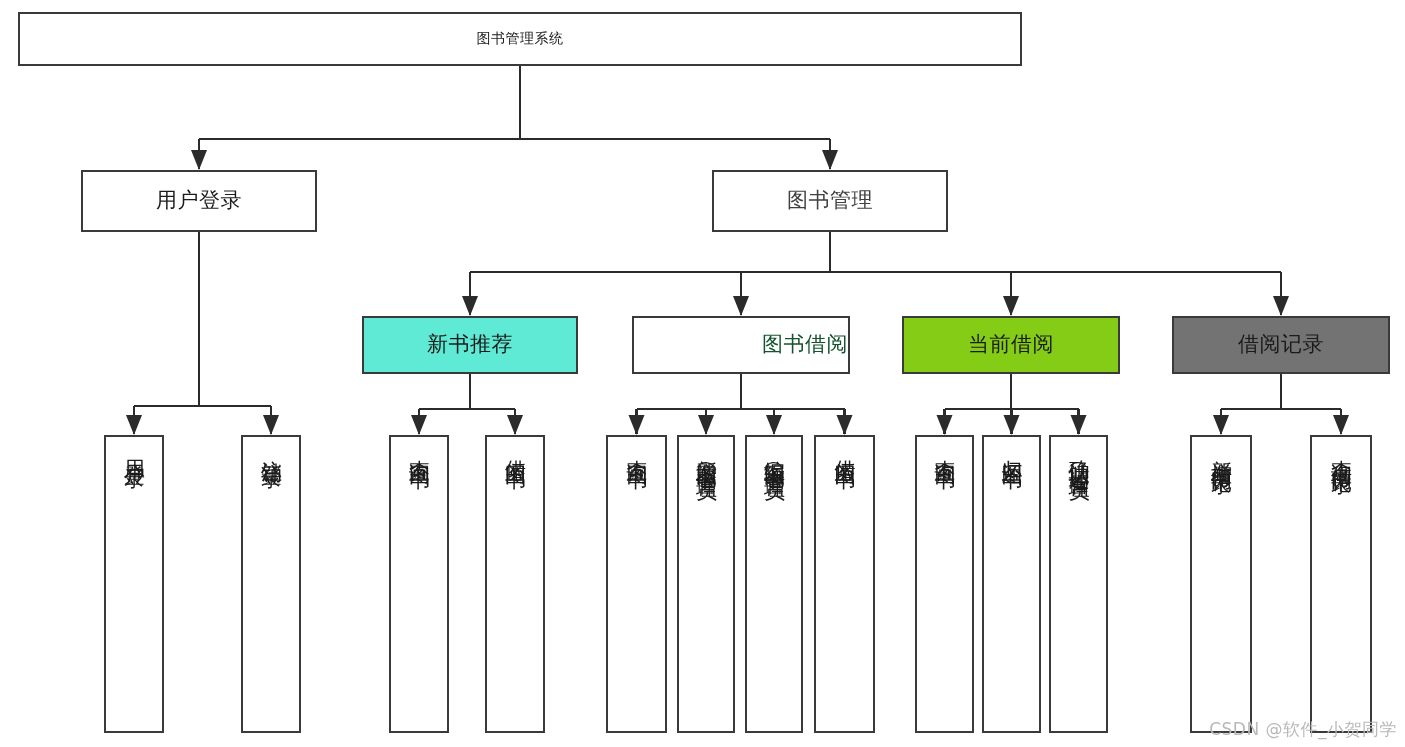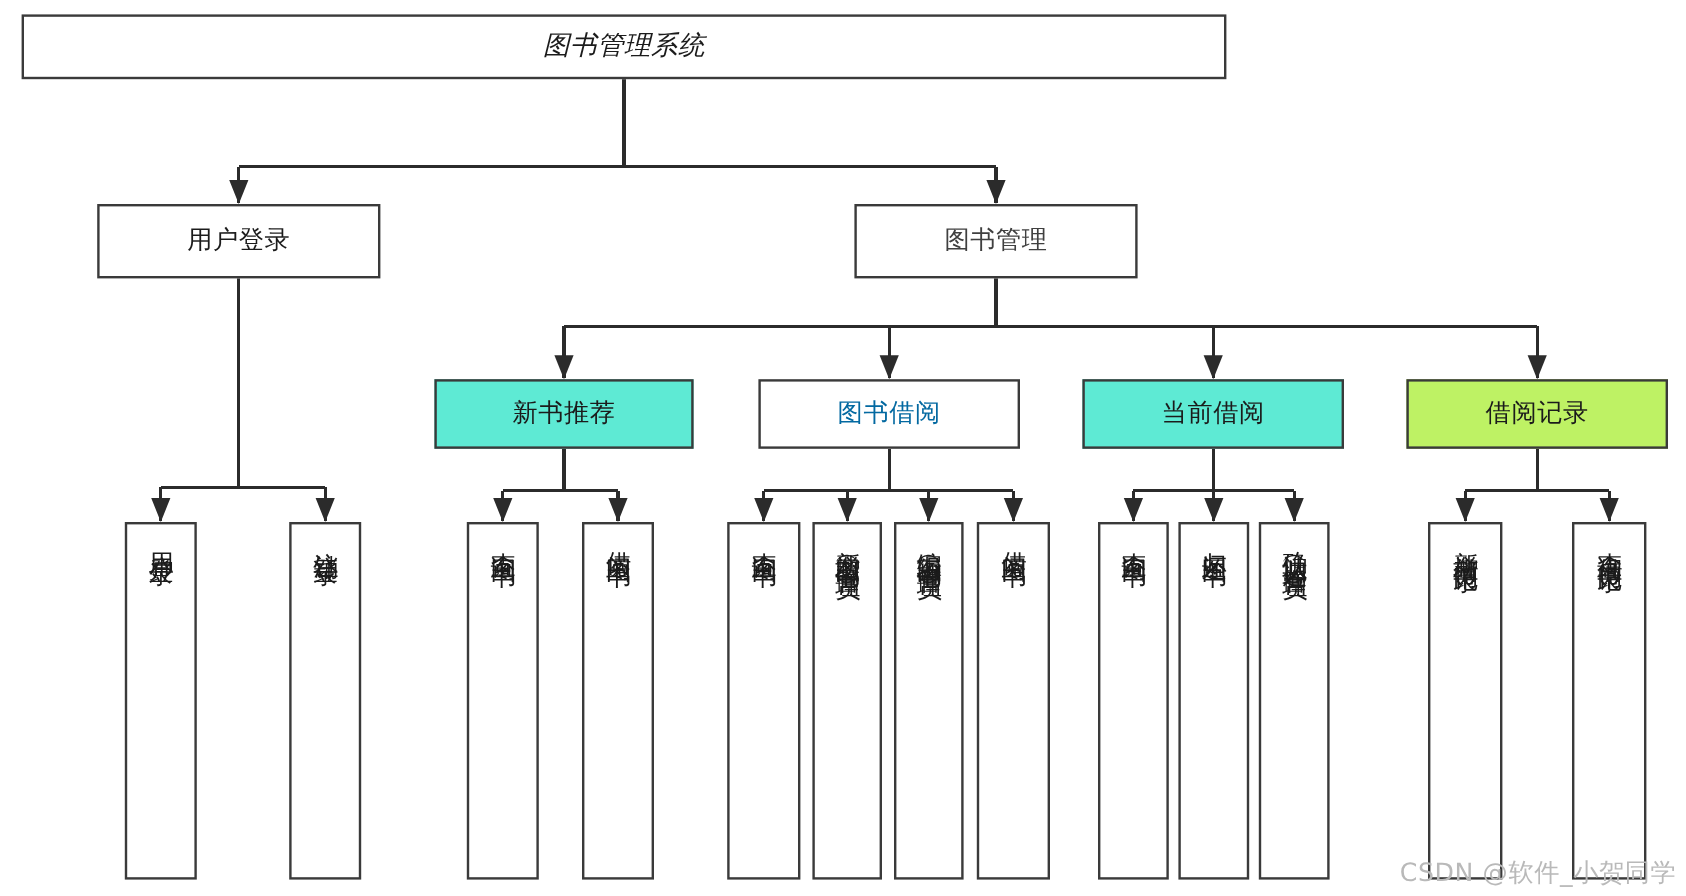--- a/index.html
+++ b/index.html
@@ -40,42 +40,41 @@
     text-align: center;
     line-height: 1.12;
   }
   
   .node.h .cap {
     font-size: 21px;
     letter-spacing: 0.5px;
     white-space: nowrap;
   }
   .node.root .cap {
-    font-size: 22px;
-    font-style: italic;
+    font-size: 14px;
   }
   
   .node.v {
     align-items: flex-start;
     justify-content: center;
     padding-top: 6px;
   }
   .node.v .cap {
     writing-mode: vertical-rl;
     text-orientation: upright;
     font-size: 21px;
     line-height: 1.0;
     letter-spacing: 3px;
     white-space: nowrap;
   }
   .watermark {
     position: absolute;
     right: 8px;
     bottom: 6px;
-    font-size: 21px;
+    font-size: 17px;
     color: #b9b9b9;
     white-space: nowrap;
     letter-spacing: 0.5px;
   }
 </style>
 </head>
 <body>
 
 <div id="canvas">
   <svg id="wires" viewBox="0 0 1405 747" width="1405" height="747">
@@ -138,27 +137,27 @@
       </div>
       <div class="node h" style="left: 81px; top: 170px; width: 236px; height: 62px; border-color: rgb(58, 58, 58); background: rgb(255, 255, 255); color: rgb(27, 27, 27);">
         <span class="cap">用户登录</span>
       </div>
       <div class="node h" style="left: 712px; top: 170px; width: 236px; height: 62px; border-color: rgb(58, 58, 58); background: rgb(255, 255, 255); color: #404040;">
         <span class="cap">图书管理</span>
       </div>
       <div class="node h" style="left: 362px; top: 316px; width: 216px; height: 58px; border-color: rgb(58, 58, 58); background: #5eead4; color: rgb(27, 27, 27);">
         <span class="cap">新书推荐</span>
       </div>
-      <div class="node h" style="left: 632px; top: 316px; width: 218px; height: 58px; border-color: rgb(58, 58, 58); background: rgb(255, 255, 255); color: #0369a1;">
+      <div class="node h" style="left: 632px; top: 316px; width: 218px; height: 58px; border-color: rgb(58, 58, 58); background: rgb(255, 255, 255); color: #14532d; justify-content: flex-end;">
         <span class="cap">图书借阅</span>
       </div>
-      <div class="node h" style="left: 902px; top: 316px; width: 218px; height: 58px; border-color: rgb(58, 58, 58); background: #5eead4; color: rgb(27, 27, 27);">
+      <div class="node h" style="left: 902px; top: 316px; width: 218px; height: 58px; border-color: rgb(58, 58, 58); background: #84cc16; color: rgb(27, 27, 27);">
         <span class="cap">当前借阅</span>
       </div>
-      <div class="node h" style="left: 1172px; top: 316px; width: 218px; height: 58px; border-color: rgb(58, 58, 58); background: #bef264; color: rgb(27, 27, 27);">
+      <div class="node h" style="left: 1172px; top: 316px; width: 218px; height: 58px; border-color: rgb(58, 58, 58); background: #737373; color: rgb(27, 27, 27);">
         <span class="cap">借阅记录</span>
       </div>
       <div class="node v" style="left: 104px; top: 435px; width: 60px; height: 298px; border-color: rgb(58, 58, 58); background: rgb(255, 255, 255); color: rgb(27, 27, 27);">
         <span class="cap">用户登录</span>
       </div>
       <div class="node v" style="left: 241px; top: 435px; width: 60px; height: 298px; border-color: rgb(58, 58, 58); background: rgb(255, 255, 255); color: rgb(27, 27, 27);">
         <span class="cap">注销登录</span>
       </div>
       <div class="node v" style="left: 389px; top: 435px; width: 60px; height: 298px; border-color: rgb(58, 58, 58); background: rgb(255, 255, 255); color: rgb(27, 27, 27);">
         <span class="cap">查询图书</span>

